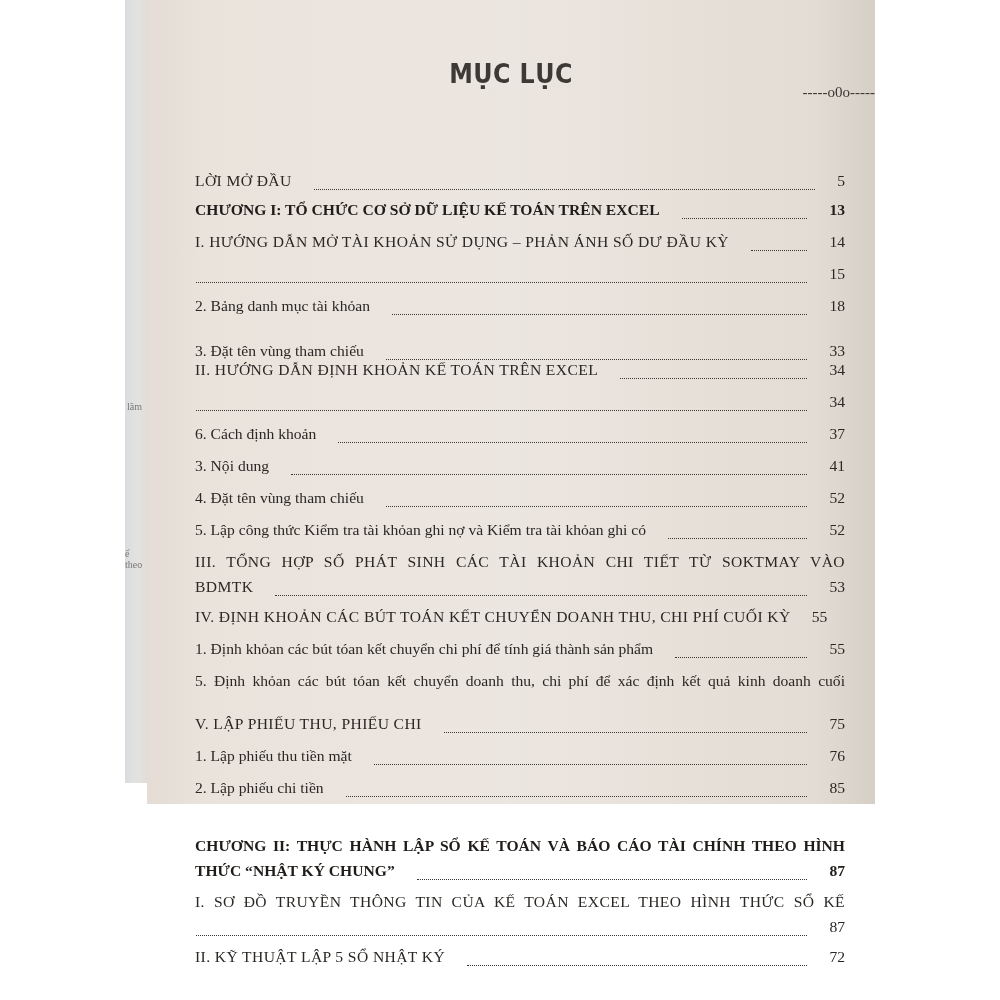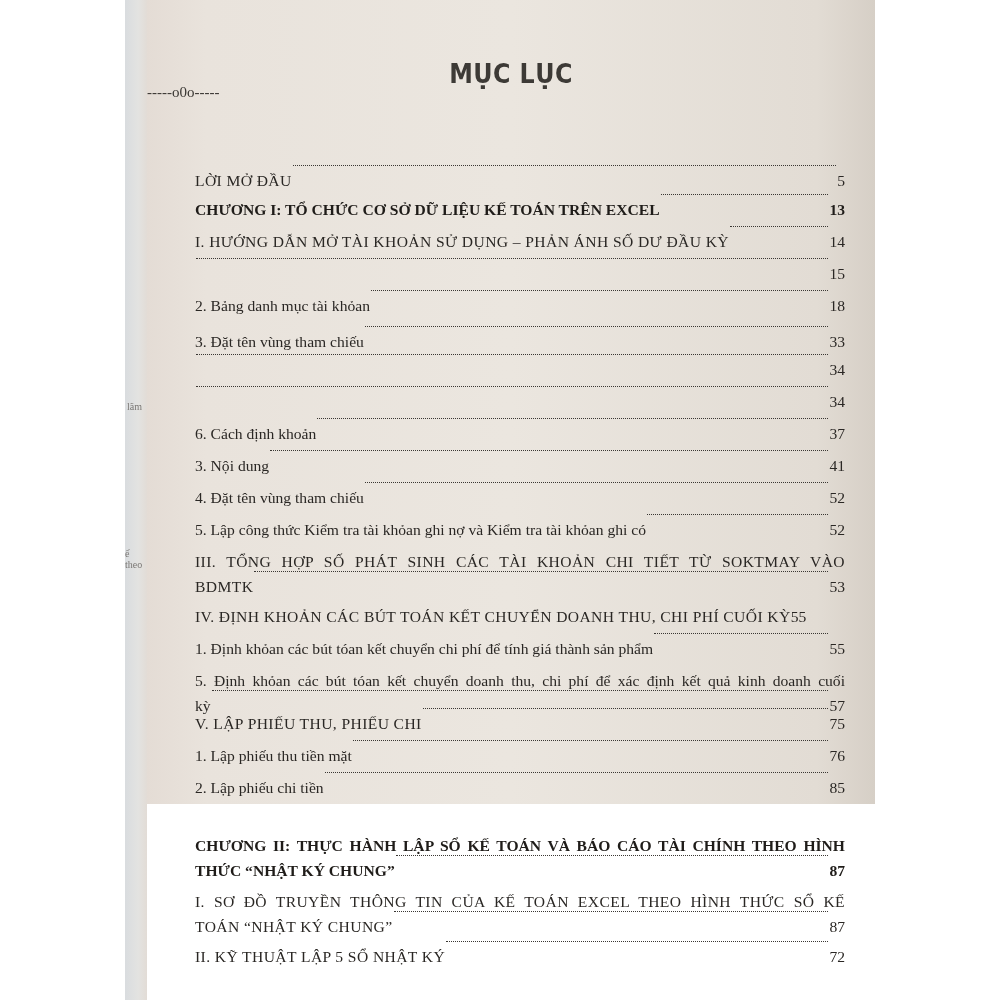--- a/index.html
+++ b/index.html
@@ -2,40 +2,40 @@
 <html><head>
 <meta charset="utf-8">
 <style>
   html, body { margin:0; padding:0; }
   body {
     width:1000px; height:1000px; overflow:hidden; background:#ffffff;
     position:relative;
     font-family:"Liberation Serif", "DejaVu Serif", serif;
   }
   .spine {
-    position:absolute; left:125px; top:0; width:22px; height:1000px;
+    position:absolute; left:125px; top:0; width:22px; height:783px;
     background:linear-gradient(to right,#d9dcdf,#e3e3e1 60%,#e2dcd6);
   }
   .page {
     position:absolute; left:147px; top:0; width:728px; height:804px;
     background:linear-gradient(to right,#e4dcd5 0%,#e9e3dc 8%,#ebe6df 50%,#e2dcd4 92%,#d6cfc6 100%);
     color:#2a2724;
   }
   .title {
     position:absolute; left:0; width:100%; top:58px; text-align:center;
     font-family:"DejaVu Sans", sans-serif; font-weight:bold; font-size:27px;
     letter-spacing:0.5px; color:#3d3a36; transform:scaleX(0.88);
   }
   .ornament {
-    position:absolute; left:0; width:100%; top:84px; text-align:left;
+    position:absolute; left:0; width:100%; top:84px; text-align:right;
     font-size:15px; color:#3a3733;
   }
   .toc { position:absolute; left:48px; width:650px; top:0; }
   .entry { position:absolute; left:0; width:650px; font-size:15.6px; line-height:25px; }
-  .row { display:flex; align-items:flex-start; white-space:nowrap; }
+  .row { display:flex; align-items:flex-end; white-space:nowrap;gap:21px; }
   .row .lbl { flex:0 0 auto; }
   .row .dots {
     flex:1 1 auto; overflow:hidden; margin:0 1px;
     border-bottom:1.6px dotted #3a3733; height:0; position:relative; top:-3px;
   }
   .row .pg { flex:0 0 auto; }
   .caps { letter-spacing:0.4px; }
   .bold { font-weight:bold; color:#1f1c19; }
   .first-line { text-align:justify; text-align-last:justify; white-space:nowrap; }
 </style>
@@ -85,30 +85,31 @@
     </div>
 
     <div class="entry" style="top:293px">
       <div class="row">
           <span class="lbl">2. Bảng danh mục tài khỏan</span>
           <span class="dots"></span>
           <span class="pg">18</span>
         </div>
     </div>
 
-    <div class="entry" style="top:329px">
+    <div class="entry" style="top:338px">
       <div class="row">
           <span class="lbl">3. Đặt tên vùng tham chiếu</span>
           <span class="dots"></span>
           <span class="pg">33</span>
         </div>
     </div>
 
     <div class="entry" style="top:357px">
       <div class="row">
+          <span class="lbl caps">II. HƯỚNG DẪN ĐỊNH KHOẢN KẾ TOÁN TRÊN EXCEL</span>
           <span class="dots"></span>
           <span class="pg">34</span>
         </div>
     </div>
 
     <div class="entry" style="top:389px">
       <div class="row">
           <span class="dots"></span>
           <span class="pg">34</span>
         </div>
@@ -165,25 +166,20 @@
     <div class="entry" style="top:636px">
       <div class="row">
           <span class="lbl">1. Định khỏan các bút tóan kết chuyển chi phí để tính giá thành sản phẩm</span>
           <span class="dots"></span>
           <span class="pg">55</span>
         </div>
     </div>
 
     <div class="entry" style="top:668px">
       <div class="first-line">5. Định khỏan các bút tóan kết chuyển doanh thu, chi phí để xác định kết quả kinh doanh cuối</div>
-      <div class="row">
-          <span class="lbl">kỳ</span>
-          <span class="dots"></span>
-          <span class="pg">57</span>
-        </div>
     </div>
 
     <div class="entry" style="top:711px">
       <div class="row">
           <span class="lbl caps">V. LẬP PHIẾU THU, PHIẾU CHI</span>
           <span class="dots"></span>
           <span class="pg">75</span>
         </div>
     </div>
 
@@ -208,21 +204,20 @@
       <div class="row">
           <span class="lbl">THỨC “NHẬT KÝ CHUNG”</span>
           <span class="dots"></span>
           <span class="pg">87</span>
         </div>
     </div>
 
     <div class="entry" style="top:889px">
       <div class="first-line caps">I. SƠ ĐỒ TRUYỀN THÔNG TIN CỦA KẾ TOÁN EXCEL THEO HÌNH THỨC SỔ KẾ</div>
       <div class="row">
-          <span class="lbl caps">TOÁN “NHẬT KÝ CHUNG”</span>
           <span class="dots"></span>
           <span class="pg">87</span>
         </div>
     </div>
 
     <div class="entry" style="top:944px">
       <div class="row">
           <span class="lbl caps">II. KỸ THUẬT LẬP 5 SỔ NHẬT KÝ</span>
           <span class="dots"></span>
           <span class="pg">72</span>

